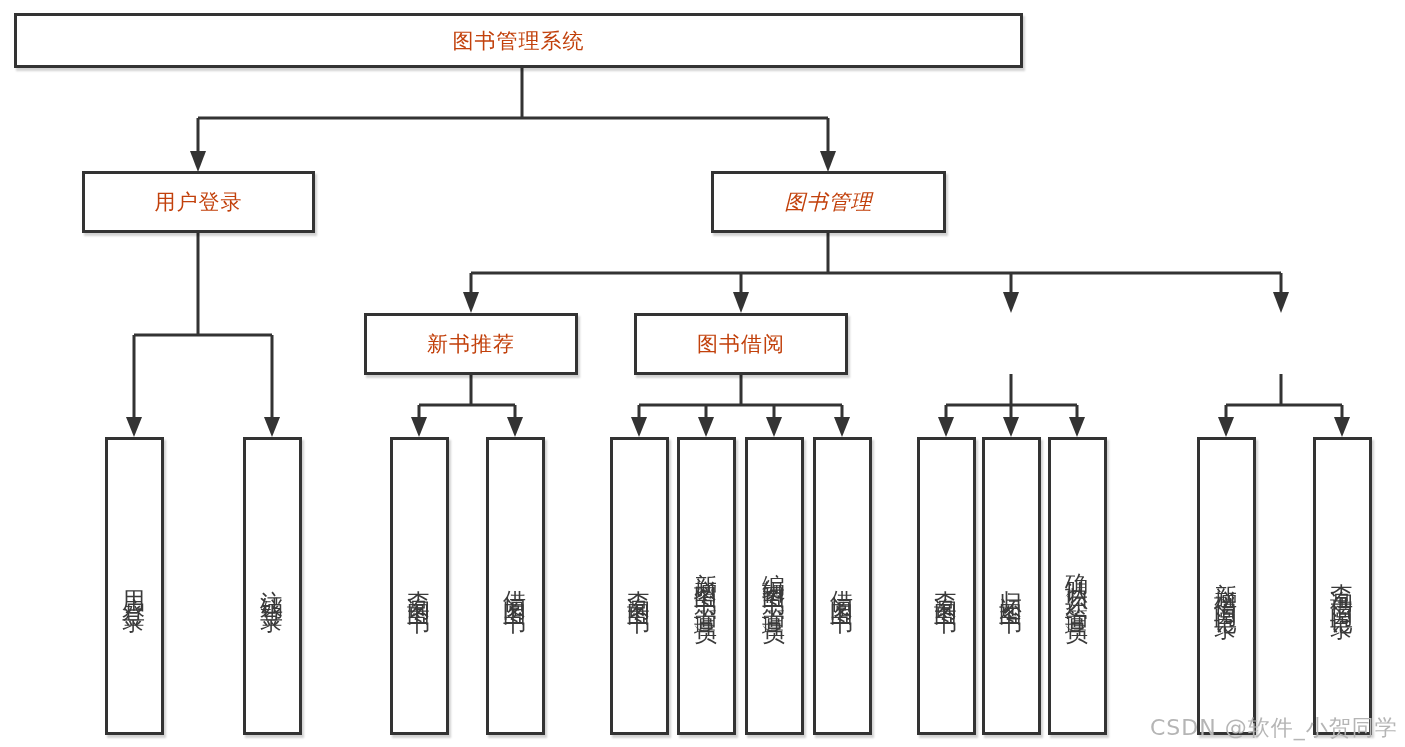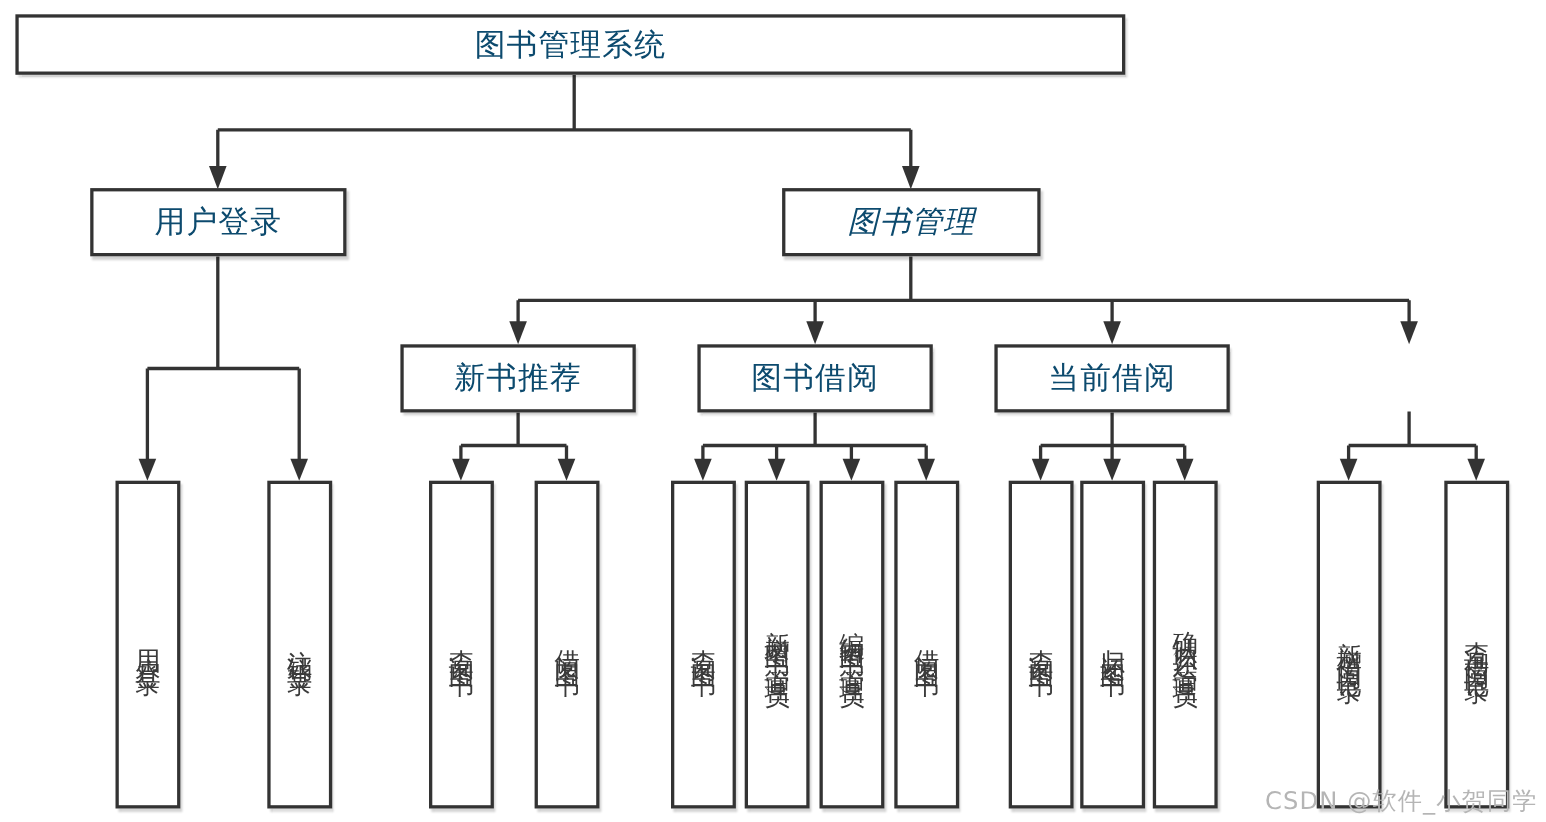--- a/index.html
+++ b/index.html
@@ -19,22 +19,22 @@
     z-index: 1;
   }
   .hnode {
     position: absolute;
     background: #ffffff;
     border: 3px solid #333333;
     box-shadow: 2px 3px 2px rgba(0,0,0,0.18);
     display: flex;
     align-items: center;
     justify-content: center;
-    font-size: 28px;
-    color: #0c4a6e;
+    font-size: 21px;
+    color: #c2410c;
     letter-spacing: 1px;
     z-index: 2;
   }
   .leaf {
     position: absolute;
     top: 437px;
     width: 59px;
     height: 298px;
     background: #ffffff;
     border: 3px solid #333333;
@@ -108,21 +108,20 @@
     </g>
   </svg>
 
   <div class="hnode" style="left:14px; top:13px; width:1009px; height:55px;">图书管理系统</div>
 
   <div class="hnode" style="left:82px; top:171px; width:233px; height:62px;">用户登录</div>
   <div class="hnode" style="left:711px; top:171px; width:235px; height:62px;font-style:italic;">图书管理</div>
 
   <div class="hnode" style="left:634px; top:313px; width:214px; height:62px;">图书借阅</div>
   <div class="hnode" style="left:364px; top:313px; width:214px; height:62px;">新书推荐</div>
-  <div class="hnode" style="left:904px; top:313px; width:214px; height:62px;">当前借阅</div>
 
   <div class="leaf" style="left:105px;">
     <span>用户登录</span>
   </div>
   <div class="leaf" style="left:243px;">
     <span>注销登录</span>
   </div>
 
   <div class="leaf" style="left:390px;">
     <span>查询图书</span>

